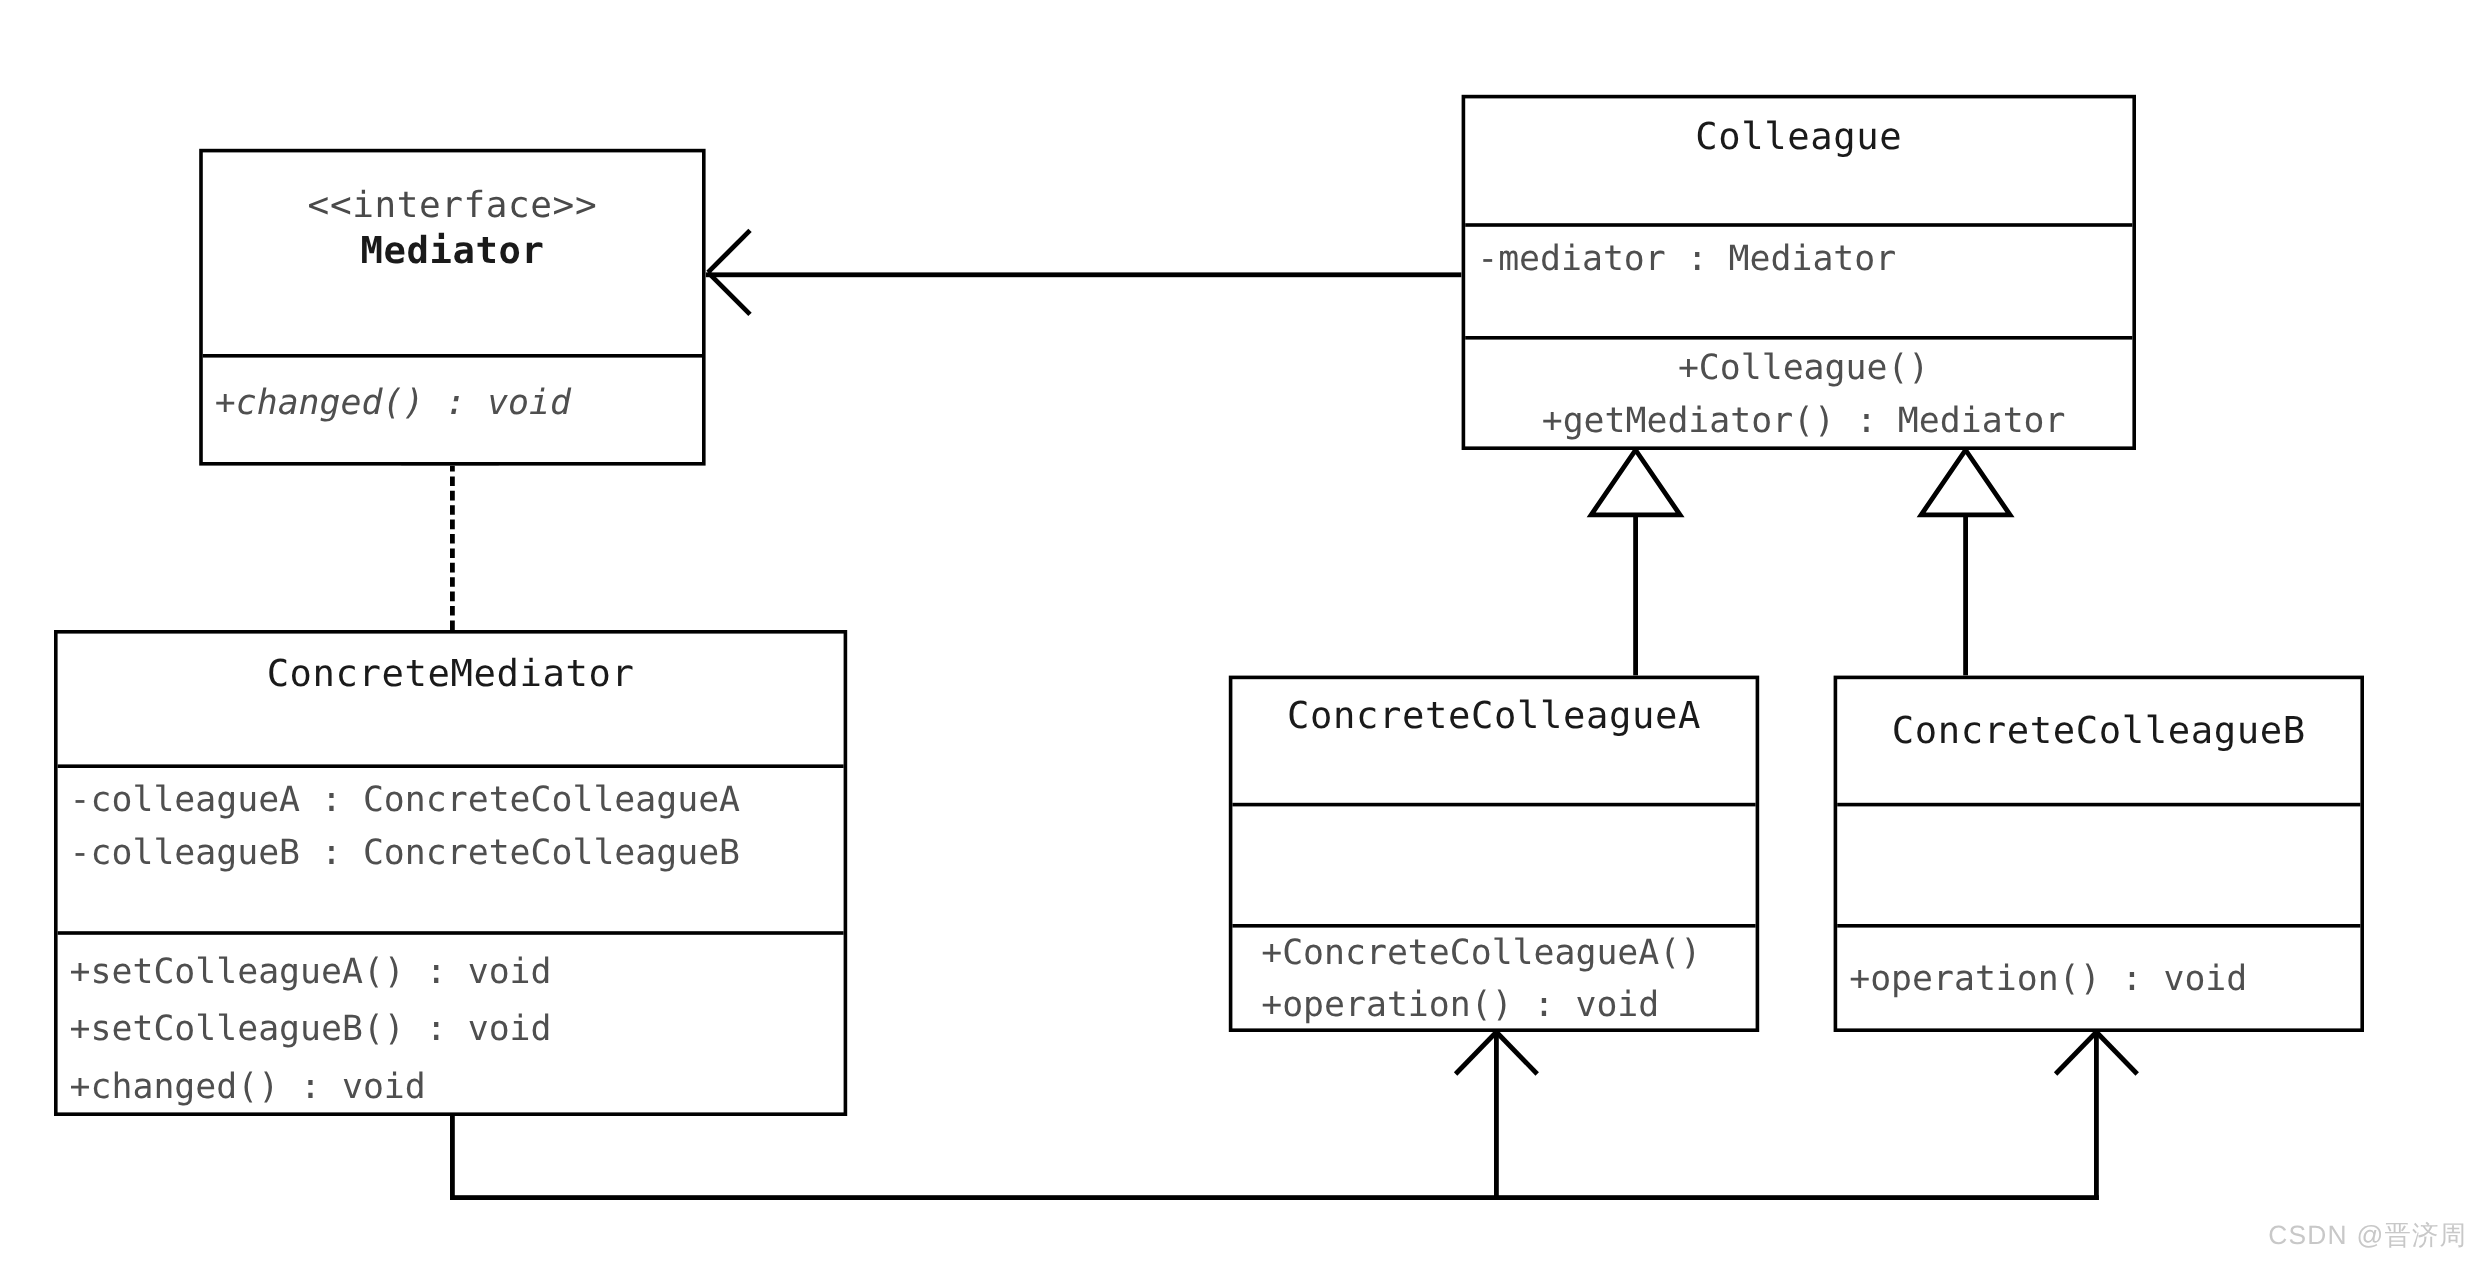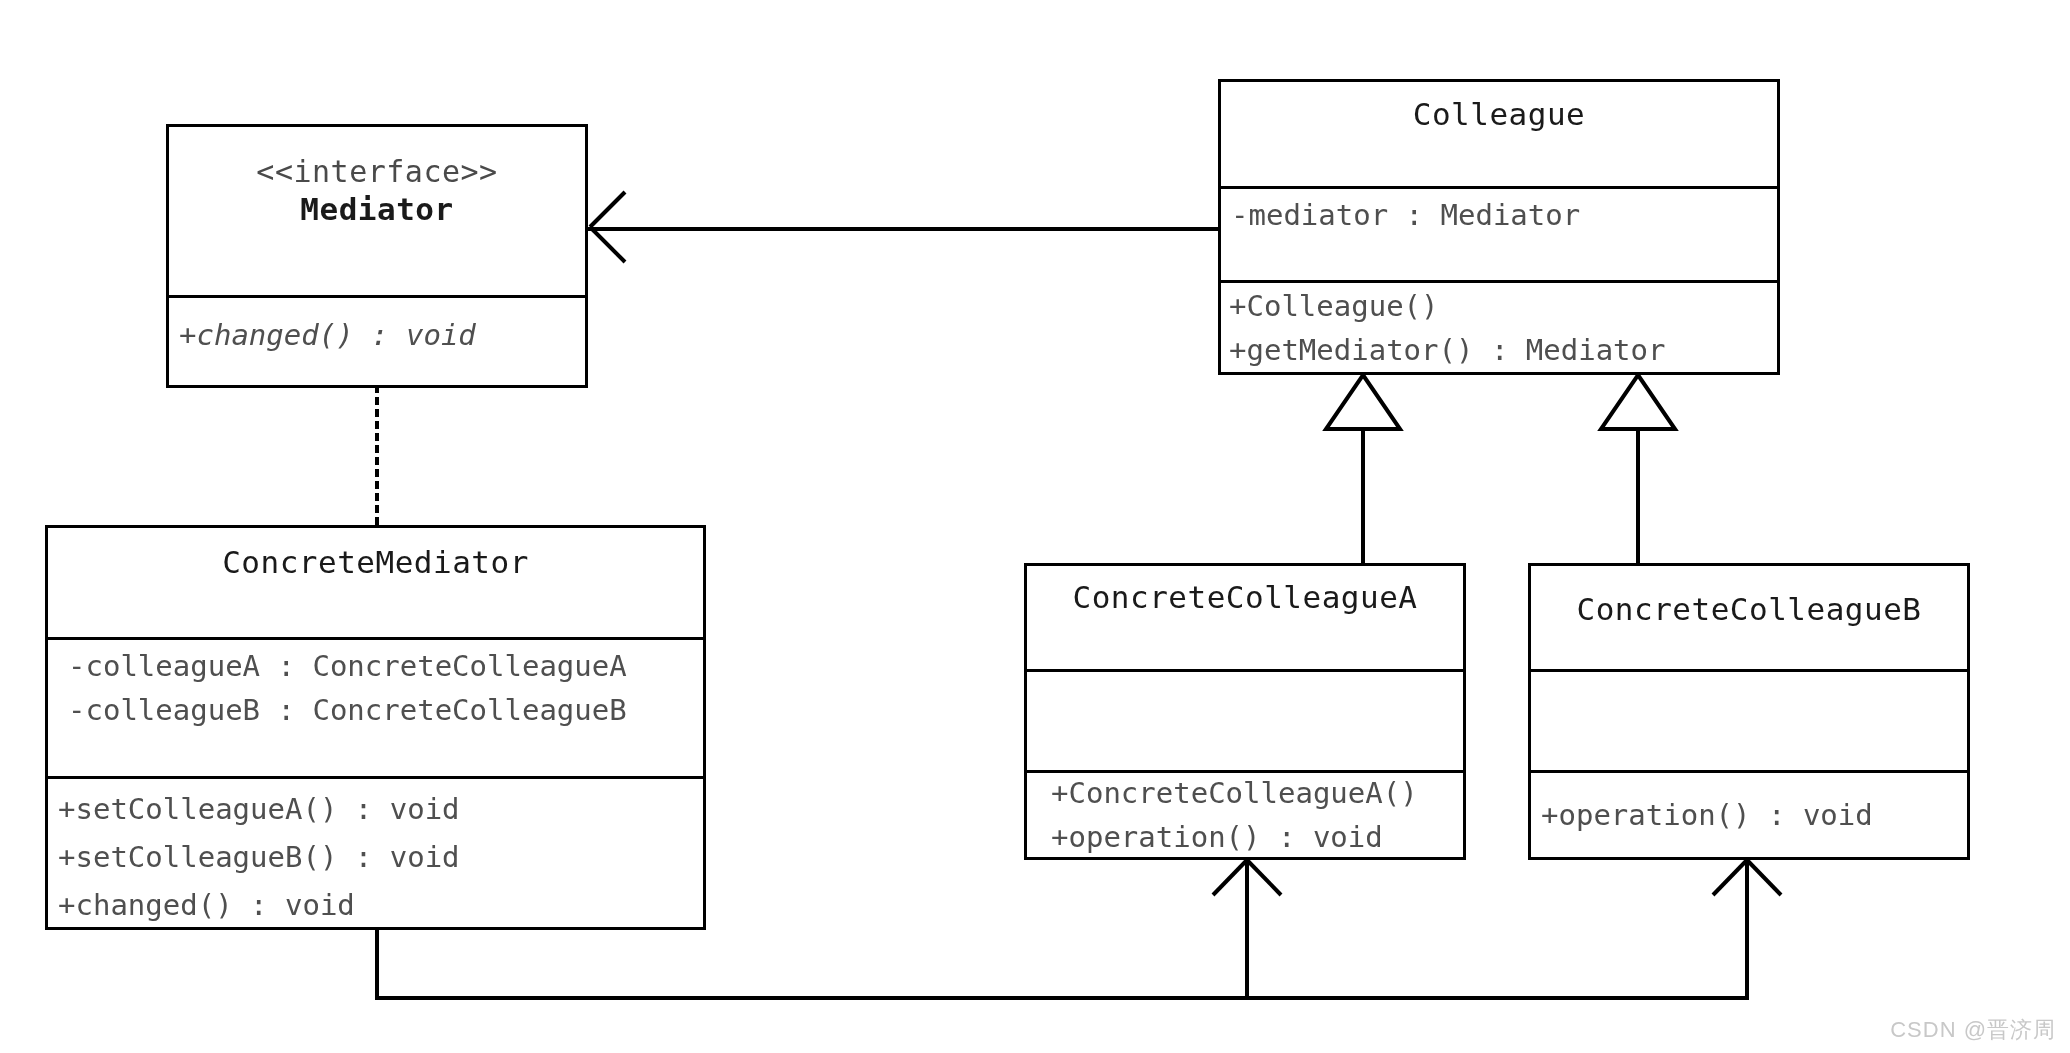--- a/index.html
+++ b/index.html
@@ -153,31 +153,31 @@
     </div>
   </div>
 
   <div class="uml-class" style="left:1218px; top:79px; width:562px; height:296px;">
     <div class="compartment head" style="height:91px;">
       <div class="cls-name">Colleague</div>
     </div>
     <div class="compartment divided" style="height:76px; padding-left:6px;">
       <div class="member">-mediator : Mediator</div>
     </div>
-    <div class="compartment divided" style="height:129px; padding-left:4px;">
+    <div class="compartment divided" style="height:129px; padding-left:4px;text-align:center;">
       <div class="member">+Colleague()</div>
       <div class="member">+getMediator() : Mediator</div>
     </div>
   </div>
 
   <div class="uml-class" style="left:45px; top:525px; width:661px; height:405px;">
     <div class="compartment head" style="height:89px;">
       <div class="cls-name">ConcreteMediator</div>
     </div>
-    <div class="compartment divided" style="height:126px; padding-left:16px;">
+    <div class="compartment divided" style="height:126px; padding-left:6px;">
       <div class="member">-colleagueA : ConcreteColleagueA</div>
       <div class="member">-colleagueB : ConcreteColleagueB</div>
     </div>
     <div class="compartment divided" style="height:190px; padding-left:6px; justify-content:space-between; padding-top:8px;">
       <div class="member">+setColleagueA() : void</div>
       <div class="member">+setColleagueB() : void</div>
       <div class="member">+changed() : void</div>
     </div>
   </div>
 

